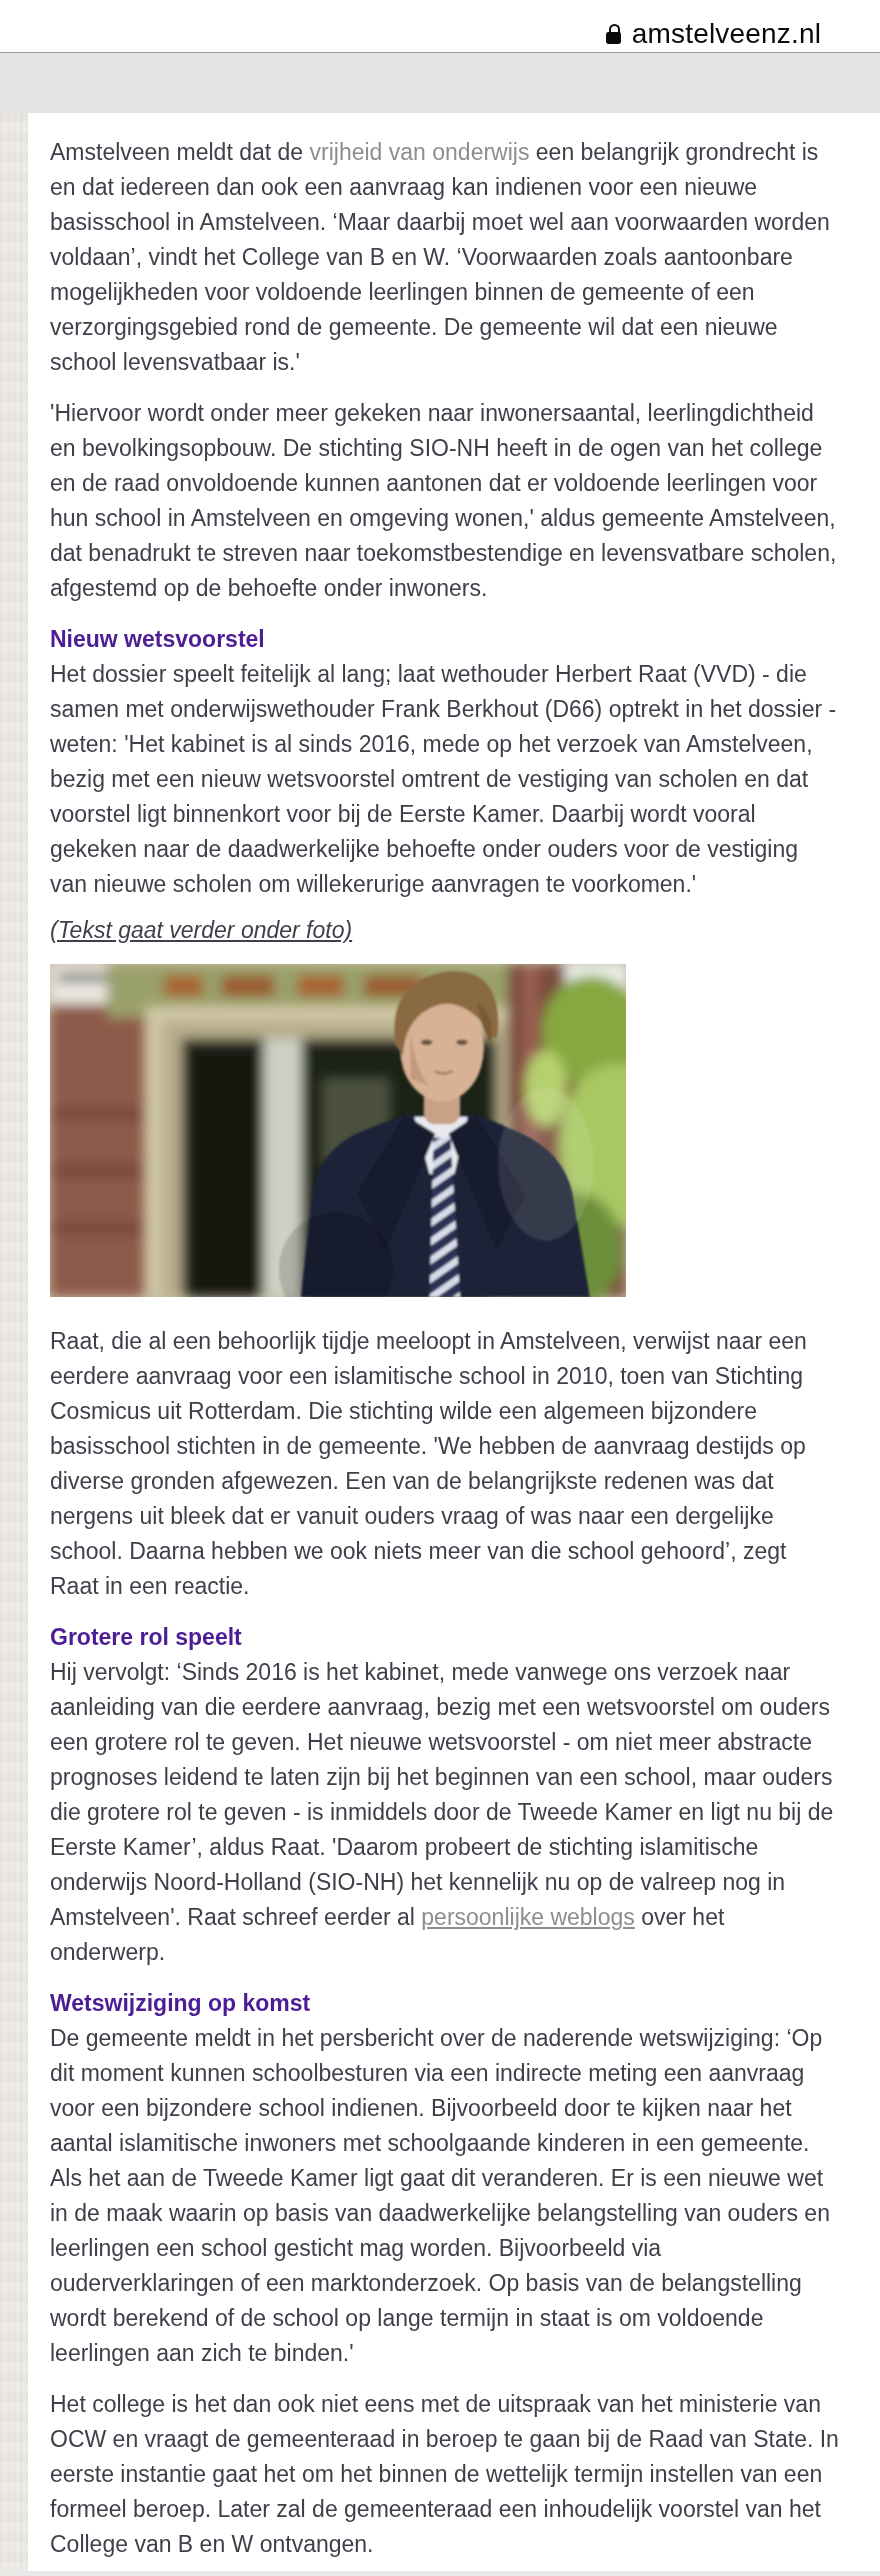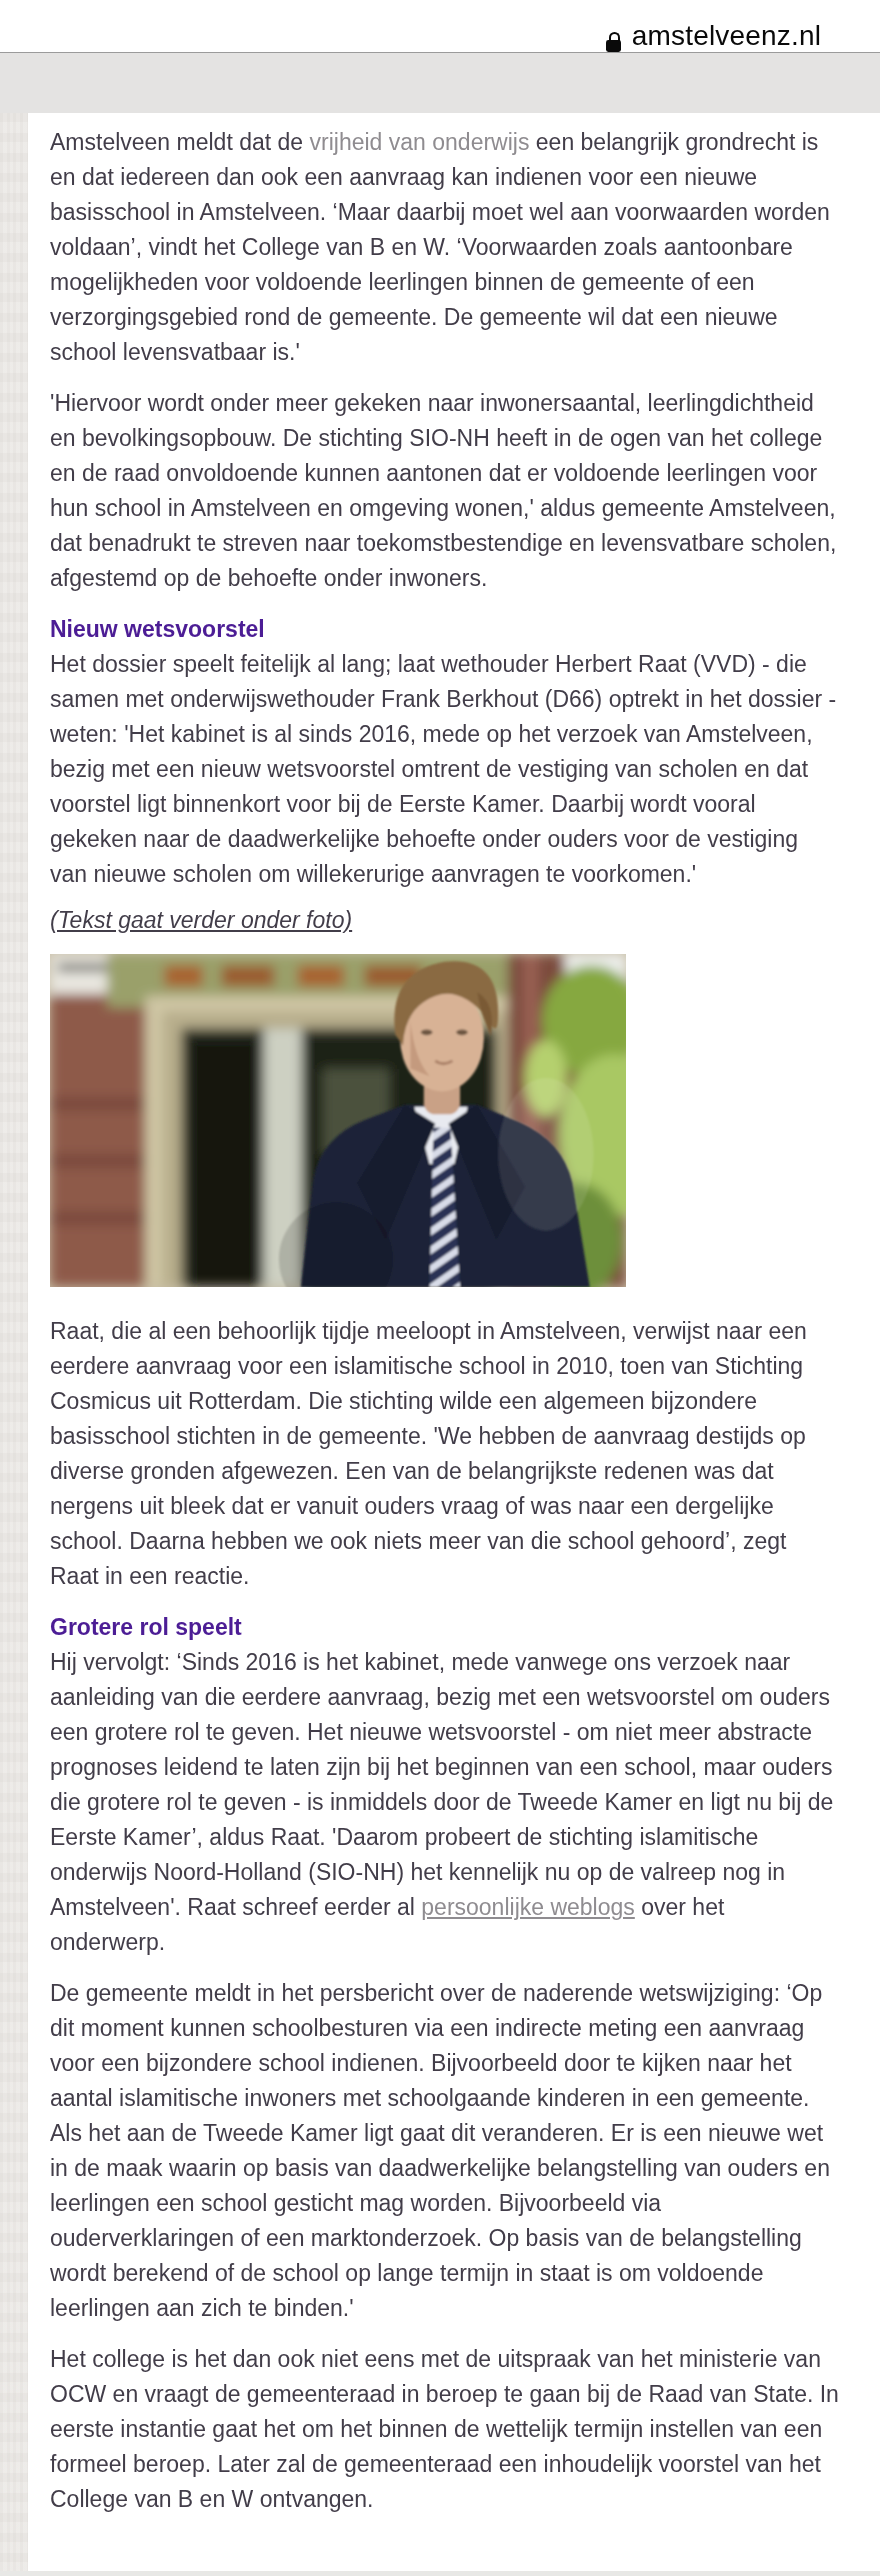--- a/index.html
+++ b/index.html
@@ -9,22 +9,22 @@
     background:#ffffff;
     overflow:hidden;
     font-family:"Liberation Sans", sans-serif;
   }
   
   .browser-bar{
     position:absolute;top:0;left:0;width:881px;height:52px;
     background:#ffffff;
   }
   .urlbox{
-    position:absolute;left:606px;top:0;height:52px;
-    display:flex;align-items:flex-end;gap:10.5px;
+    position:absolute;left:606px;top:8px;height:52px;
+    display:flex;align-items:center;gap:10.5px;
   }
   .lock{
     position:relative;width:15.2px;height:20px;display:inline-block;
   }
   .lock::before{ 
     content:"";position:absolute;left:2.9px;top:0;
     width:7.6px;height:9.5px;
     border:2.5px solid #0a0a0a;border-bottom:none;
     border-radius:6.7px 6.7px 0 0;
   }
@@ -55,21 +55,21 @@
   .content{
     position:absolute;top:113px;left:50px;width:791px;
     color:#423d49;font-size:23px;line-height:35px;
   }
   .content p{margin:0 0 16px 0;}
   .content p.tight{margin-bottom:11px;}
   .content h2{
     font-size:23px;line-height:35px;color:#4c1d95;
     margin:15.2px 0 0 0;font-weight:bold;
   }
-  .first-para{padding-top:12px;}
+  .first-para{padding-top:22px;}
   .note{font-style:italic;margin:0 0 9.5px 0;text-decoration:underline;}
   a.art-link{color:#8f8c90;text-decoration:none;cursor:pointer;}
   a.art-link.underlined{text-decoration:underline;}
   .photo-wrap{
     width:576px;height:333px;margin:0 0 27px 0;
     overflow:hidden;background:#c8bfa8;
   }
   .photo-wrap svg{display:block;}
 </style>
 </head>
@@ -173,20 +173,21 @@
           <ellipse cx="300" cy="320" rx="60" ry="60" fill="#000000" opacity="0.15"></ellipse>
         </g>
       </svg>
     </div>
 
     <p>Raat, die al een behoorlijk tijdje meeloopt in Amstelveen, verwijst naar een eerdere aanvraag voor een islamitische school in 2010, toen van Stichting Cosmicus uit Rotterdam. Die stichting wilde een algemeen bijzondere basisschool stichten in de gemeente. 'We hebben de aanvraag destijds op diverse gronden afgewezen. Een van de belangrijkste redenen was dat nergens uit bleek dat er vanuit ouders vraag of was naar een dergelijke school. Daarna hebben we ook niets meer van die school gehoord’, zegt Raat in een reactie.</p>
 
     <h2>Grotere rol speelt</h2>
     <p><span>Hij vervolgt: ‘Sinds 2016 is het kabinet, mede vanwege ons verzoek naar aanleiding van die eerdere aanvraag, bezig met een wetsvoorstel om ouders een grotere rol te geven. Het nieuwe wetsvoorstel - om niet meer abstracte prognoses leidend te laten zijn bij het beginnen van een school, maar ouders die grotere rol te geven - is inmiddels door de Tweede Kamer en ligt nu bij de Eerste Kamer’, aldus Raat. 'Daarom probeert de stichting islamitische onderwijs Noord-Holland (SIO-NH) het kennelijk nu op de valreep nog in Amstelveen'. Raat schreef eerder al </span><a class="art-link underlined">persoonlijke weblogs</a><span> over het onderwerp.</span></p>
 
+    <h2>Wetswijziging op komst</h2>
     <p>De gemeente meldt in het persbericht over de naderende wetswijziging: ‘Op dit moment kunnen schoolbesturen via een indirecte meting een aanvraag voor een bijzondere school indienen. Bijvoorbeeld door te kijken naar het aantal islamitische inwoners met schoolgaande kinderen in een gemeente. Als het aan de Tweede Kamer ligt gaat dit veranderen. Er is een nieuwe wet in de maak waarin op basis van daadwerkelijke belangstelling van ouders en leerlingen een school gesticht mag worden. Bijvoorbeeld via ouderverklaringen of een marktonderzoek. Op basis van de belangstelling wordt berekend of de school op lange termijn in staat is om voldoende leerlingen aan zich te binden.'</p>
 
     <p>Het college is het dan ook niet eens met de uitspraak van het ministerie van OCW en vraagt de gemeenteraad in beroep te gaan bij de Raad van State. In eerste instantie gaat het om het binnen de wettelijk termijn instellen van een formeel beroep. Later zal de gemeenteraad een inhoudelijk voorstel van het College van B en W ontvangen.</p>
 
   </div>
 
   <div class="bottom-strip"></div>
 </div>
 
 

